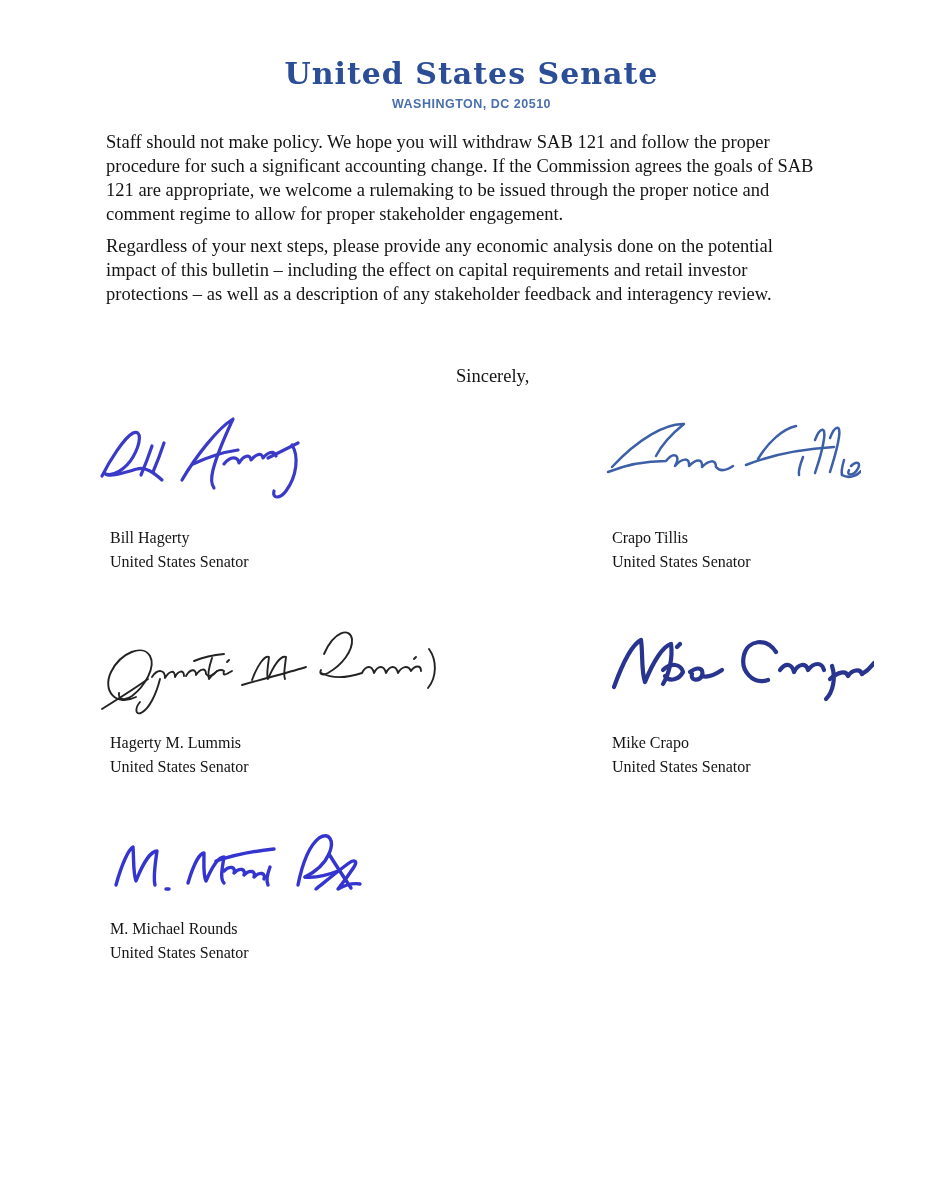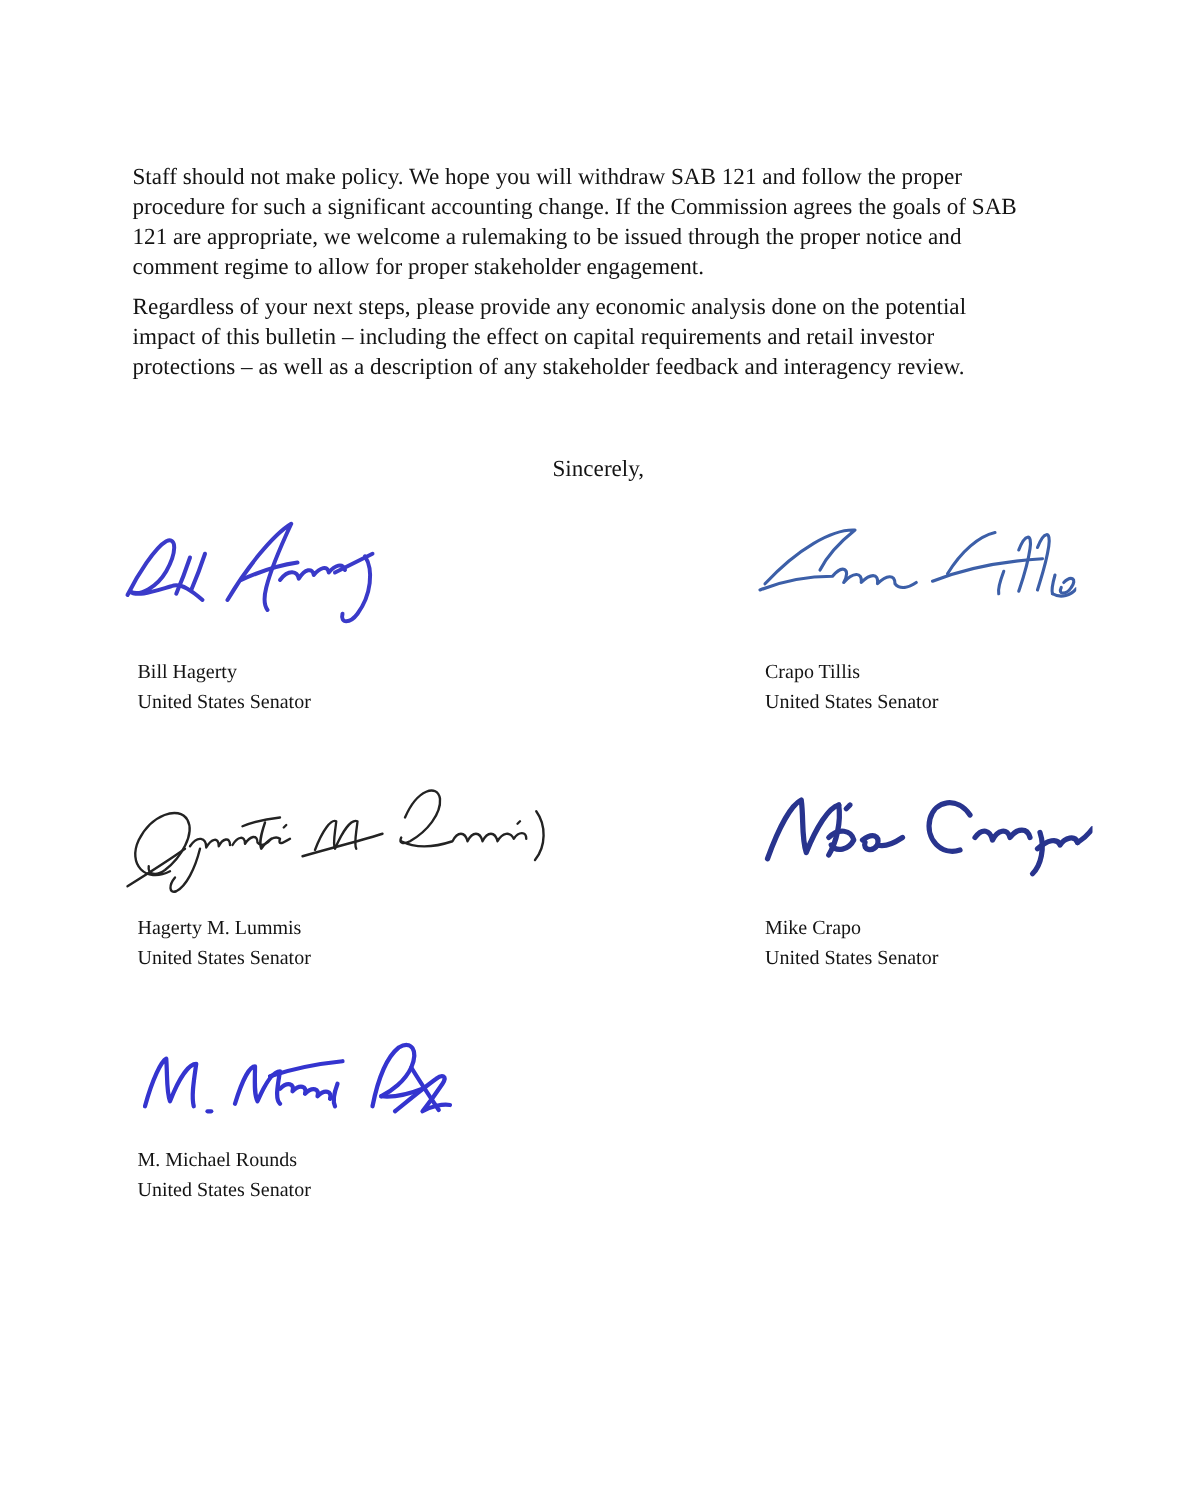--- a/index.html
+++ b/index.html
@@ -39,21 +39,21 @@
     width: 742px;
     font-size: 18.5px;
     line-height: 24px;
     white-space: pre-line;
   }
   .p1 { top: 130px; }
   .p2 { top: 234px; }
   .sincerely {
     position: absolute;
     top: 364px;
-    left: 442px;
+    left: 456px;
     font-size: 18.5px;
     line-height: 24px;
   }
   .sig-svg { position: absolute; }
   .sig-svg path {
     fill: none;
     stroke: currentColor;
     stroke-linecap: round;
     stroke-linejoin: round;
   }
@@ -67,20 +67,24 @@
   .col-right { left: 612px; }
   .row1 { top: 526px; }
   .row2 { top: 731px; }
   .row3 { top: 917px; }
 </style>
 </head>
 <body>
 
 <div class="page">
 
+  <header class="letterhead">
+    <div class="lh-title" style="color: rgb(43, 78, 151);">United States Senate</div>
+    <div class="lh-address" style="color: rgb(74, 111, 174);">WASHINGTON, DC 20510</div>
+  </header>
 
   <p class="para p1">Staff should not make policy.  We hope you will withdraw SAB 121 and follow the proper
 procedure for such a significant accounting change.  If the Commission agrees the goals of SAB
 121 are appropriate, we welcome a rulemaking to be issued through the proper notice and
 comment regime to allow for proper stakeholder engagement.</p>
   <p class="para p2">Regardless of your next steps, please provide any economic analysis done on the potential
 impact of this bulletin – including the effect on capital requirements and retail investor
 protections – as well as a description of any stakeholder feedback and interagency review.</p>
 
   <div class="sincerely">Sincerely,</div>

